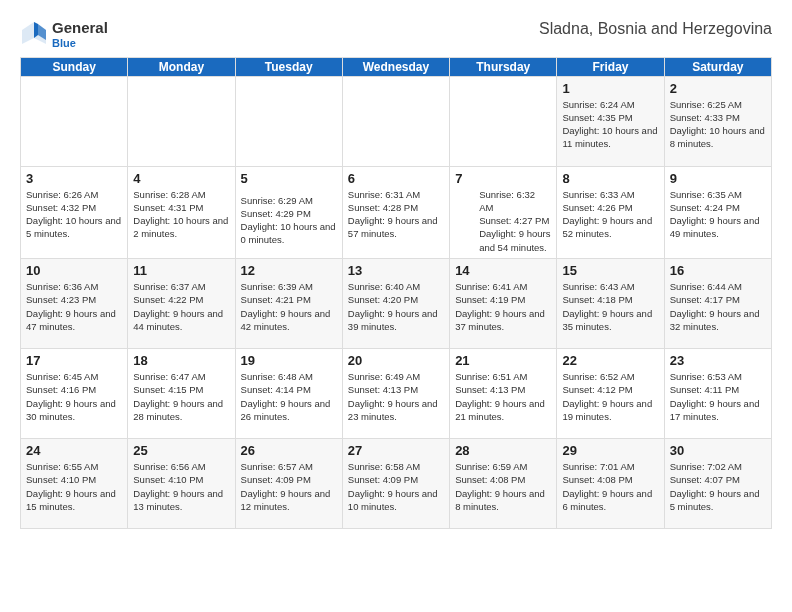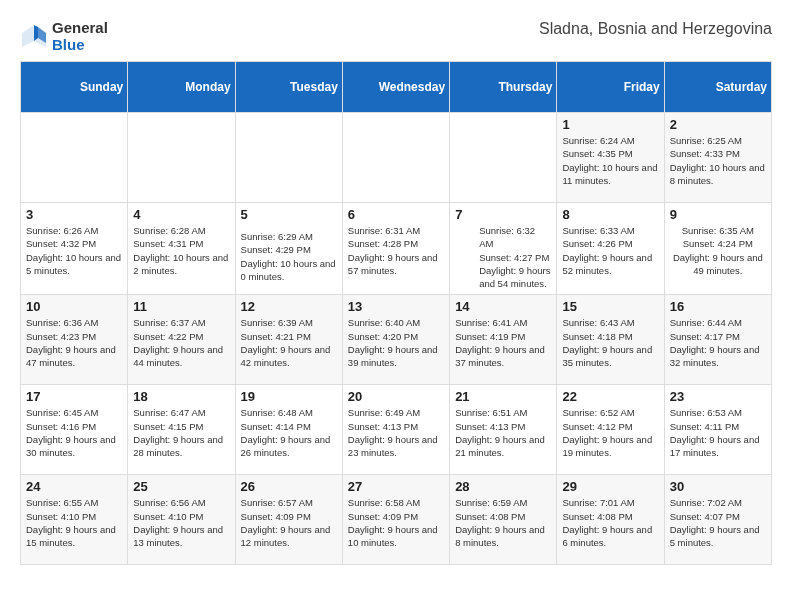--- a/index.html
+++ b/index.html
@@ -25,21 +25,21 @@
       display: flex;
       flex-direction: column;
       line-height: 1.1;
     }
     .logo-general {
       font-size: 15px;
       font-weight: bold;
       color: #333;
     }
     .logo-blue {
-      font-size: 15px;
+      font-size: 11px;
       font-weight: bold;
       color: #1a6abf;
     }
     .logo-icon {
       width: 28px;
       height: 28px;
     }
     .title-section {
       text-align: right;
     }
@@ -55,22 +55,22 @@
     table {
       width: 100%;
       border-collapse: collapse;
       table-layout: fixed;
     }
     thead th {
       background: #1a6abf;
       color: #fff;
       font-size: 12px;
       font-weight: bold;
-      padding: 18px 4px;
-      text-align: right;
+      padding: 2px 4px;
+      text-align: center;
       border: 1px solid #ddd;
     }
     tbody td {
       vertical-align: top;
       border: 1px solid #ddd;
       padding: 4px 5px;
       height: 90px;
       font-size: 10px;
       color: #333;
       background: #fff;
@@ -179,21 +179,21 @@
 Daylight: 9 hours and 54 minutes.</div>
         </td>
         <td>
           <span class="day-number">8</span>
           <div class="day-info" style="white-space: pre-line;">Sunrise: 6:33 AM
 Sunset: 4:26 PM
 Daylight: 9 hours and 52 minutes.</div>
         </td>
         <td>
           <span class="day-number">9</span>
-          <div class="day-info" style="white-space: pre-line; text-align: center;">Sunrise: 6:35 AM
+          <div class="day-info" style="white-space: pre-line;">Sunrise: 6:35 AM
 Sunset: 4:24 PM
 Daylight: 9 hours and 49 minutes.</div>
         </td>
       </tr>
       <tr>
         <td>
           <span class="day-number">10</span>
           <div class="day-info" style="white-space: pre-line;">Sunrise: 6:36 AM
 Sunset: 4:23 PM
 Daylight: 9 hours and 47 minutes.</div>

